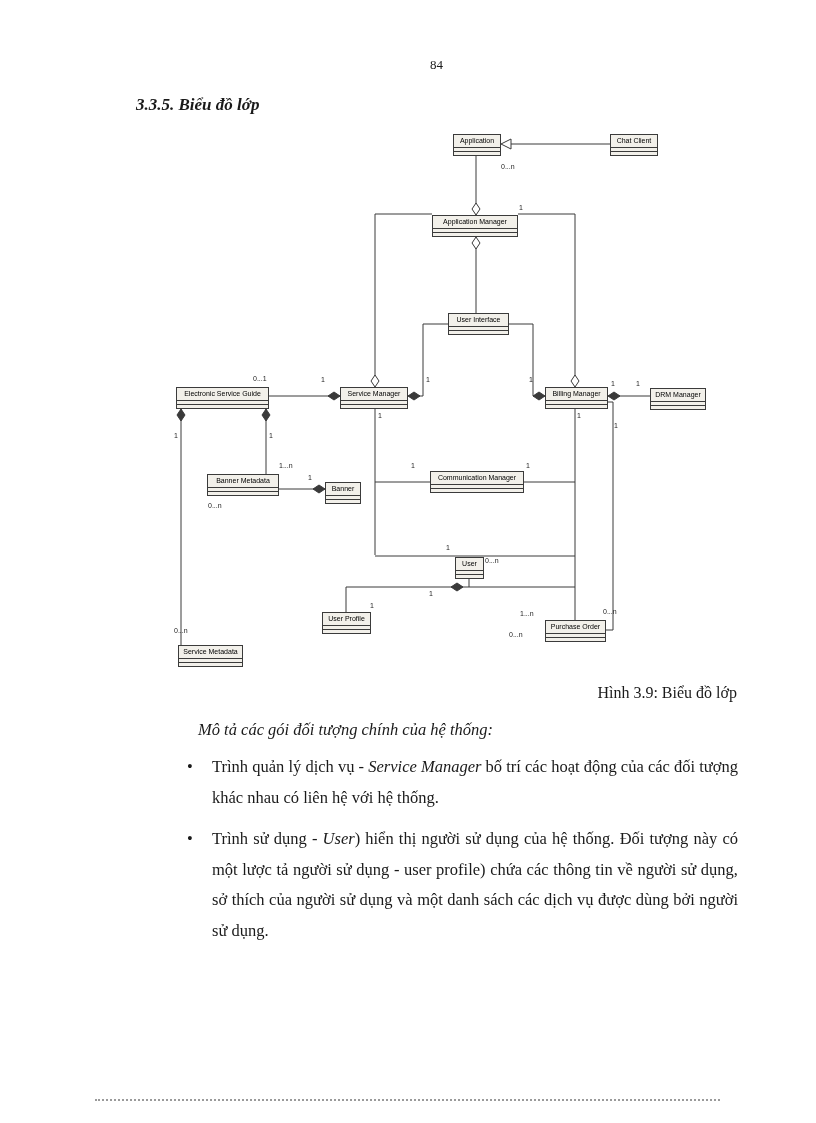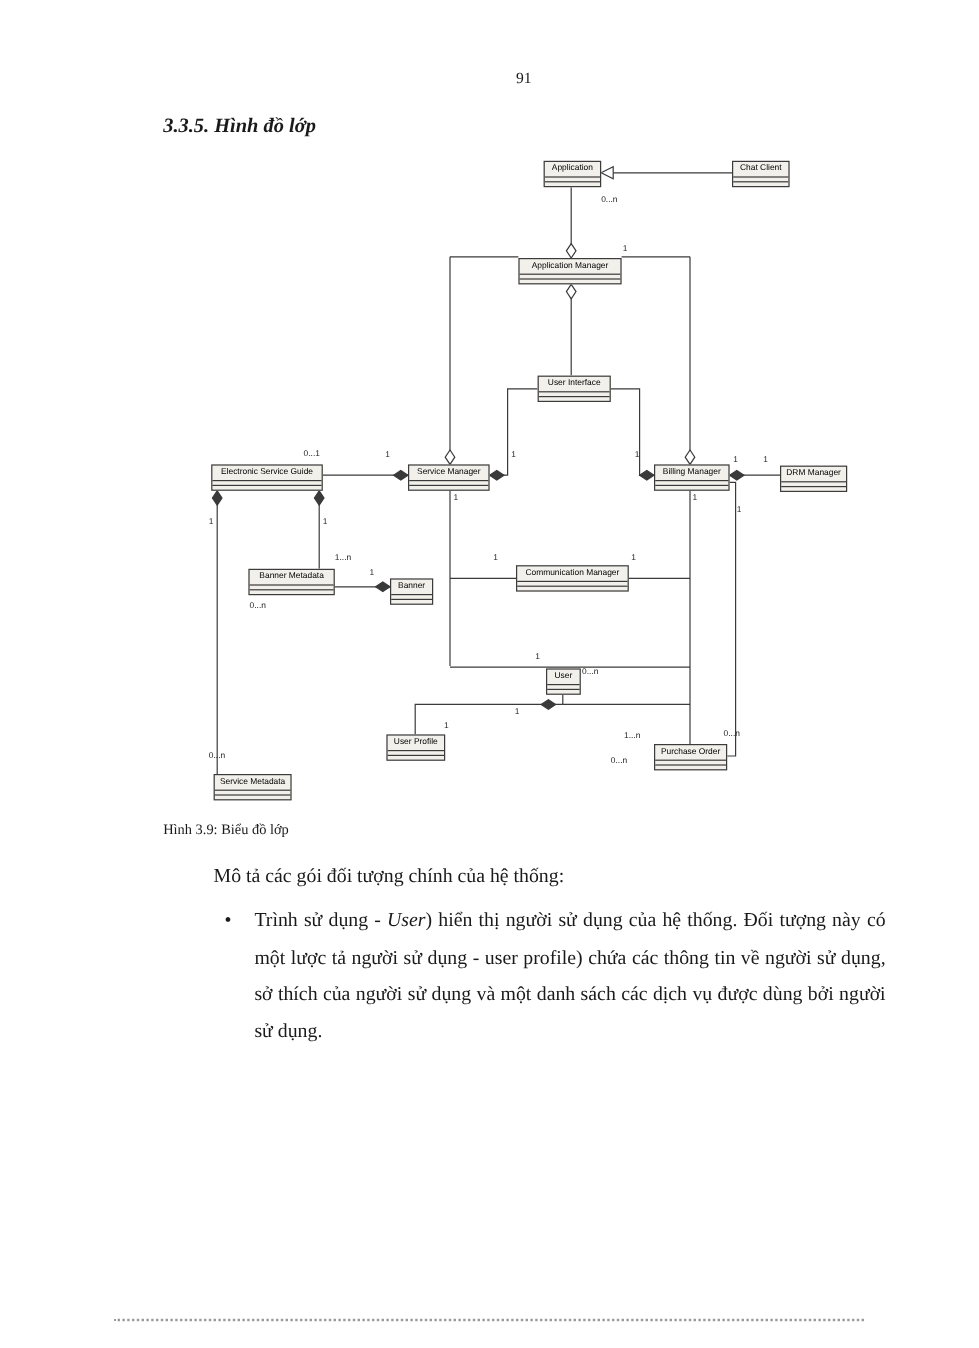--- a/index.html
+++ b/index.html
@@ -14,33 +14,33 @@
   .diagram svg { position:absolute; left:0; top:0; }
   .uml-box { position:absolute; box-sizing:border-box; border:1px solid #3b3b3b; background:#f2f0ea; }
   .uml-title {
     height:12px; line-height:11px; font-family:"Liberation Sans", sans-serif; font-size:7px;
     text-align:center; border-bottom:1px solid #3b3b3b; white-space:nowrap; overflow:hidden; padding:0 1px; color:#000;
   }
   .uml-sec { height:3px; }
   .uml-sec.second { border-top:1px solid #3b3b3b; }
   .mult { position:absolute; font-family:"Liberation Sans", sans-serif; font-size:7px; line-height:7px; color:#222; white-space:nowrap; }
 
-  .caption { position:absolute; left:136px; top:684px; width:601px; text-align:left; font-size:12px; }
-  .intro { position:absolute; left:178px; top:720px; font-size:16.5px; }
+  .caption { position:absolute; left:136px; top:684px; width:601px; text-align:right; font-size:16px; }
+  .intro { position:absolute; left:198px; top:720px; font-size:16.5px;font-style:italic; }
   .bullets { position:absolute; left:185px; top:752px; width:553px; margin:0; padding:0; list-style:none; }
   .bullets li { position:relative; padding-left:27px; margin-bottom:11px; text-align:justify; font-size:16.5px; line-height:30.5px; }
   .bullets li::before { content:"\2022"; position:absolute; left:2px; top:0; }
   .bullets em { font-style:italic; }
   .footer-rule { position:absolute; left:95px; top:1099px; width:625px; border-top:2px dotted #9a9a9a; }
 </style>
 </head>
 <body>
 
-<div class="page-number">91</div>
-<div class="heading">3.3.5. Hình đồ lớp</div>
+<div class="page-number">84</div>
+<div class="heading">3.3.5. Biểu đồ lớp</div>
 
 <div class="diagram">
   <svg width="550" height="560" viewBox="0 0 550 560">
     <g stroke="#3a3a3a" stroke-width="1" fill="none">
       <path d="M445 19 H346"></path>
       <path d="M311 31 V90"></path>
       <path d="M210 89 V430"></path>
       <path d="M410 89 V495"></path>
       <path d="M210 89 H267"></path>
       <path d="M353 89 H410"></path>
@@ -178,16 +178,17 @@
   <span class="mult" style="left:344px;top:506px">0...n</span>
   <span class="mult" style="left:449px;top:297px">1</span>
   <span class="mult" style="left:438px;top:483px">0...n</span>
   <span class="mult" style="left:9px;top:502px">0...n</span>
 </div>
 
 <div class="caption">Hình 3.9: Biểu đồ lớp</div>
 <div class="intro">Mô tả các gói đối tượng chính của hệ thống:</div>
 
 <ul class="bullets">
+  <li><span>Trình quản lý dịch vụ - </span><em>Service Manager</em><span> bố trí các hoạt động của các đối tượng khác nhau có liên hệ với hệ thống.</span></li>
   <li><span>Trình sử dụng - </span><em>User</em><span>) hiển thị người sử dụng của hệ thống. Đối tượng này có một lược tả người sử dụng - user profile) chứa các thông tin về người sử dụng, sở thích của người sử dụng và một danh sách các dịch vụ được dùng bởi người sử dụng.</span></li>
 </ul>
 
 <div class="footer-rule"></div>
 
 </body></html>

